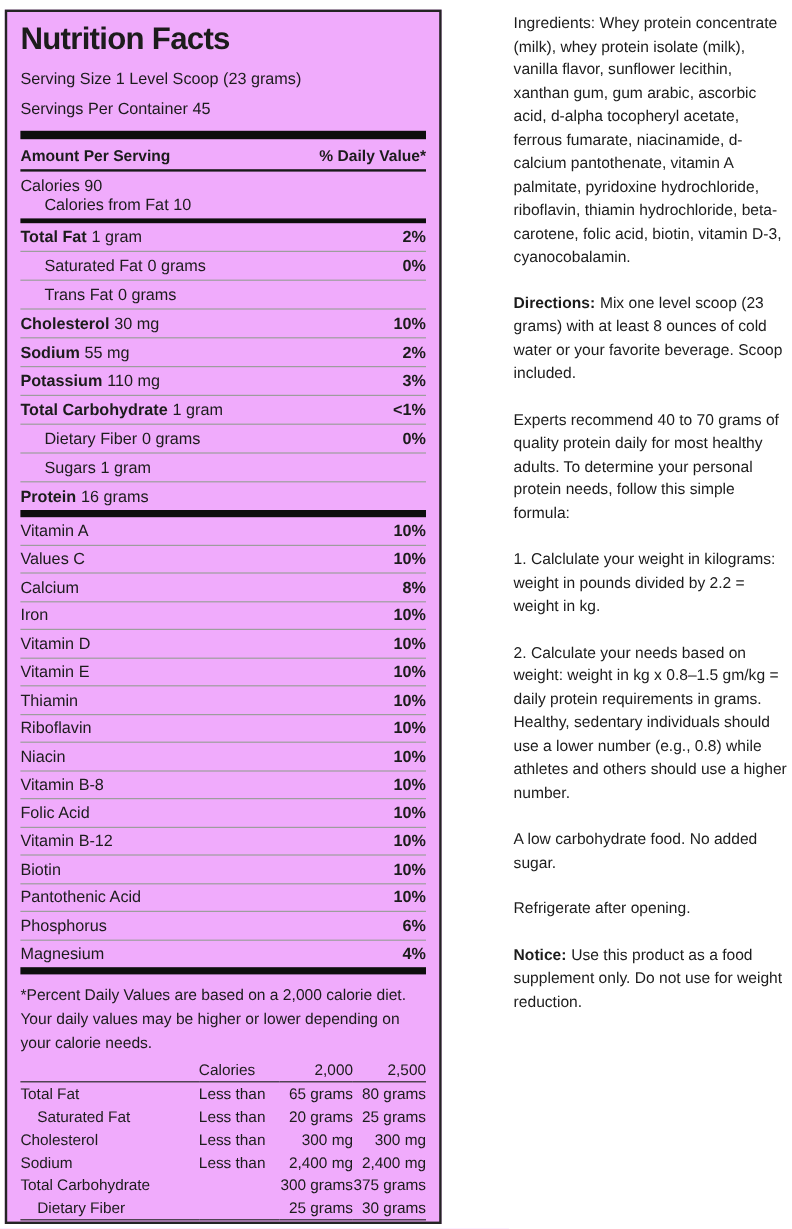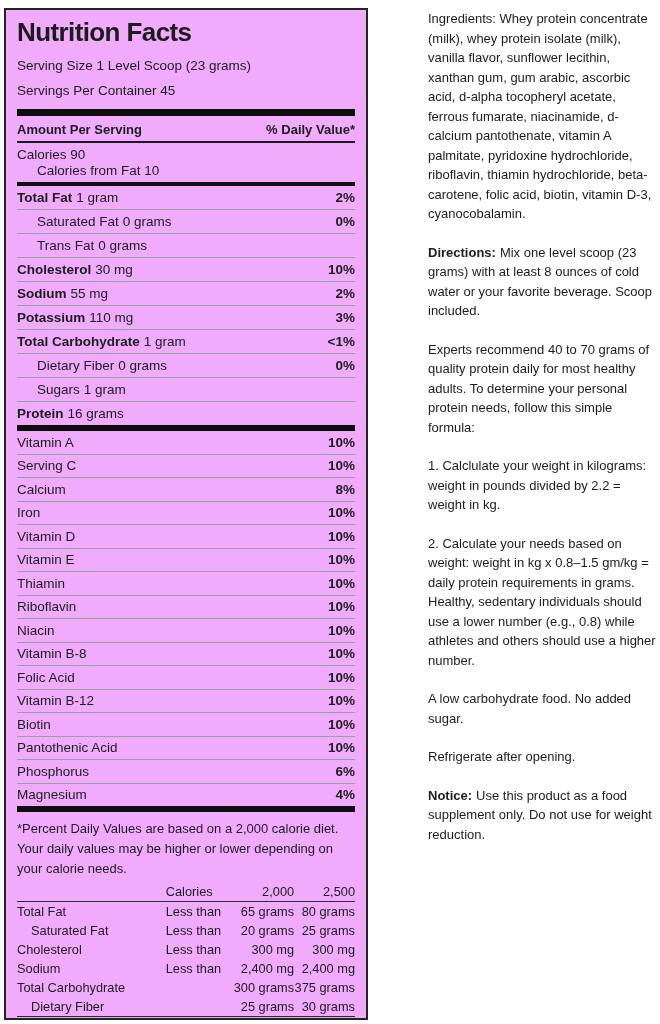--- a/index.html
+++ b/index.html
@@ -121,21 +121,21 @@
     <span class="pct"></span>
   </div>
 
   <div class="bar bar-6"></div>
 
   <div class="nrow vrow">
       <span>Vitamin A</span>
       <span class="pct">10%</span>
     </div>
   <div class="nrow vrow">
-      <span>Serving C</span>
+      <span>Values C</span>
       <span class="pct">10%</span>
     </div>
   <div class="nrow vrow">
       <span>Calcium</span>
       <span class="pct">8%</span>
     </div>
   <div class="nrow vrow">
       <span>Iron</span>
       <span class="pct">10%</span>
     </div>

